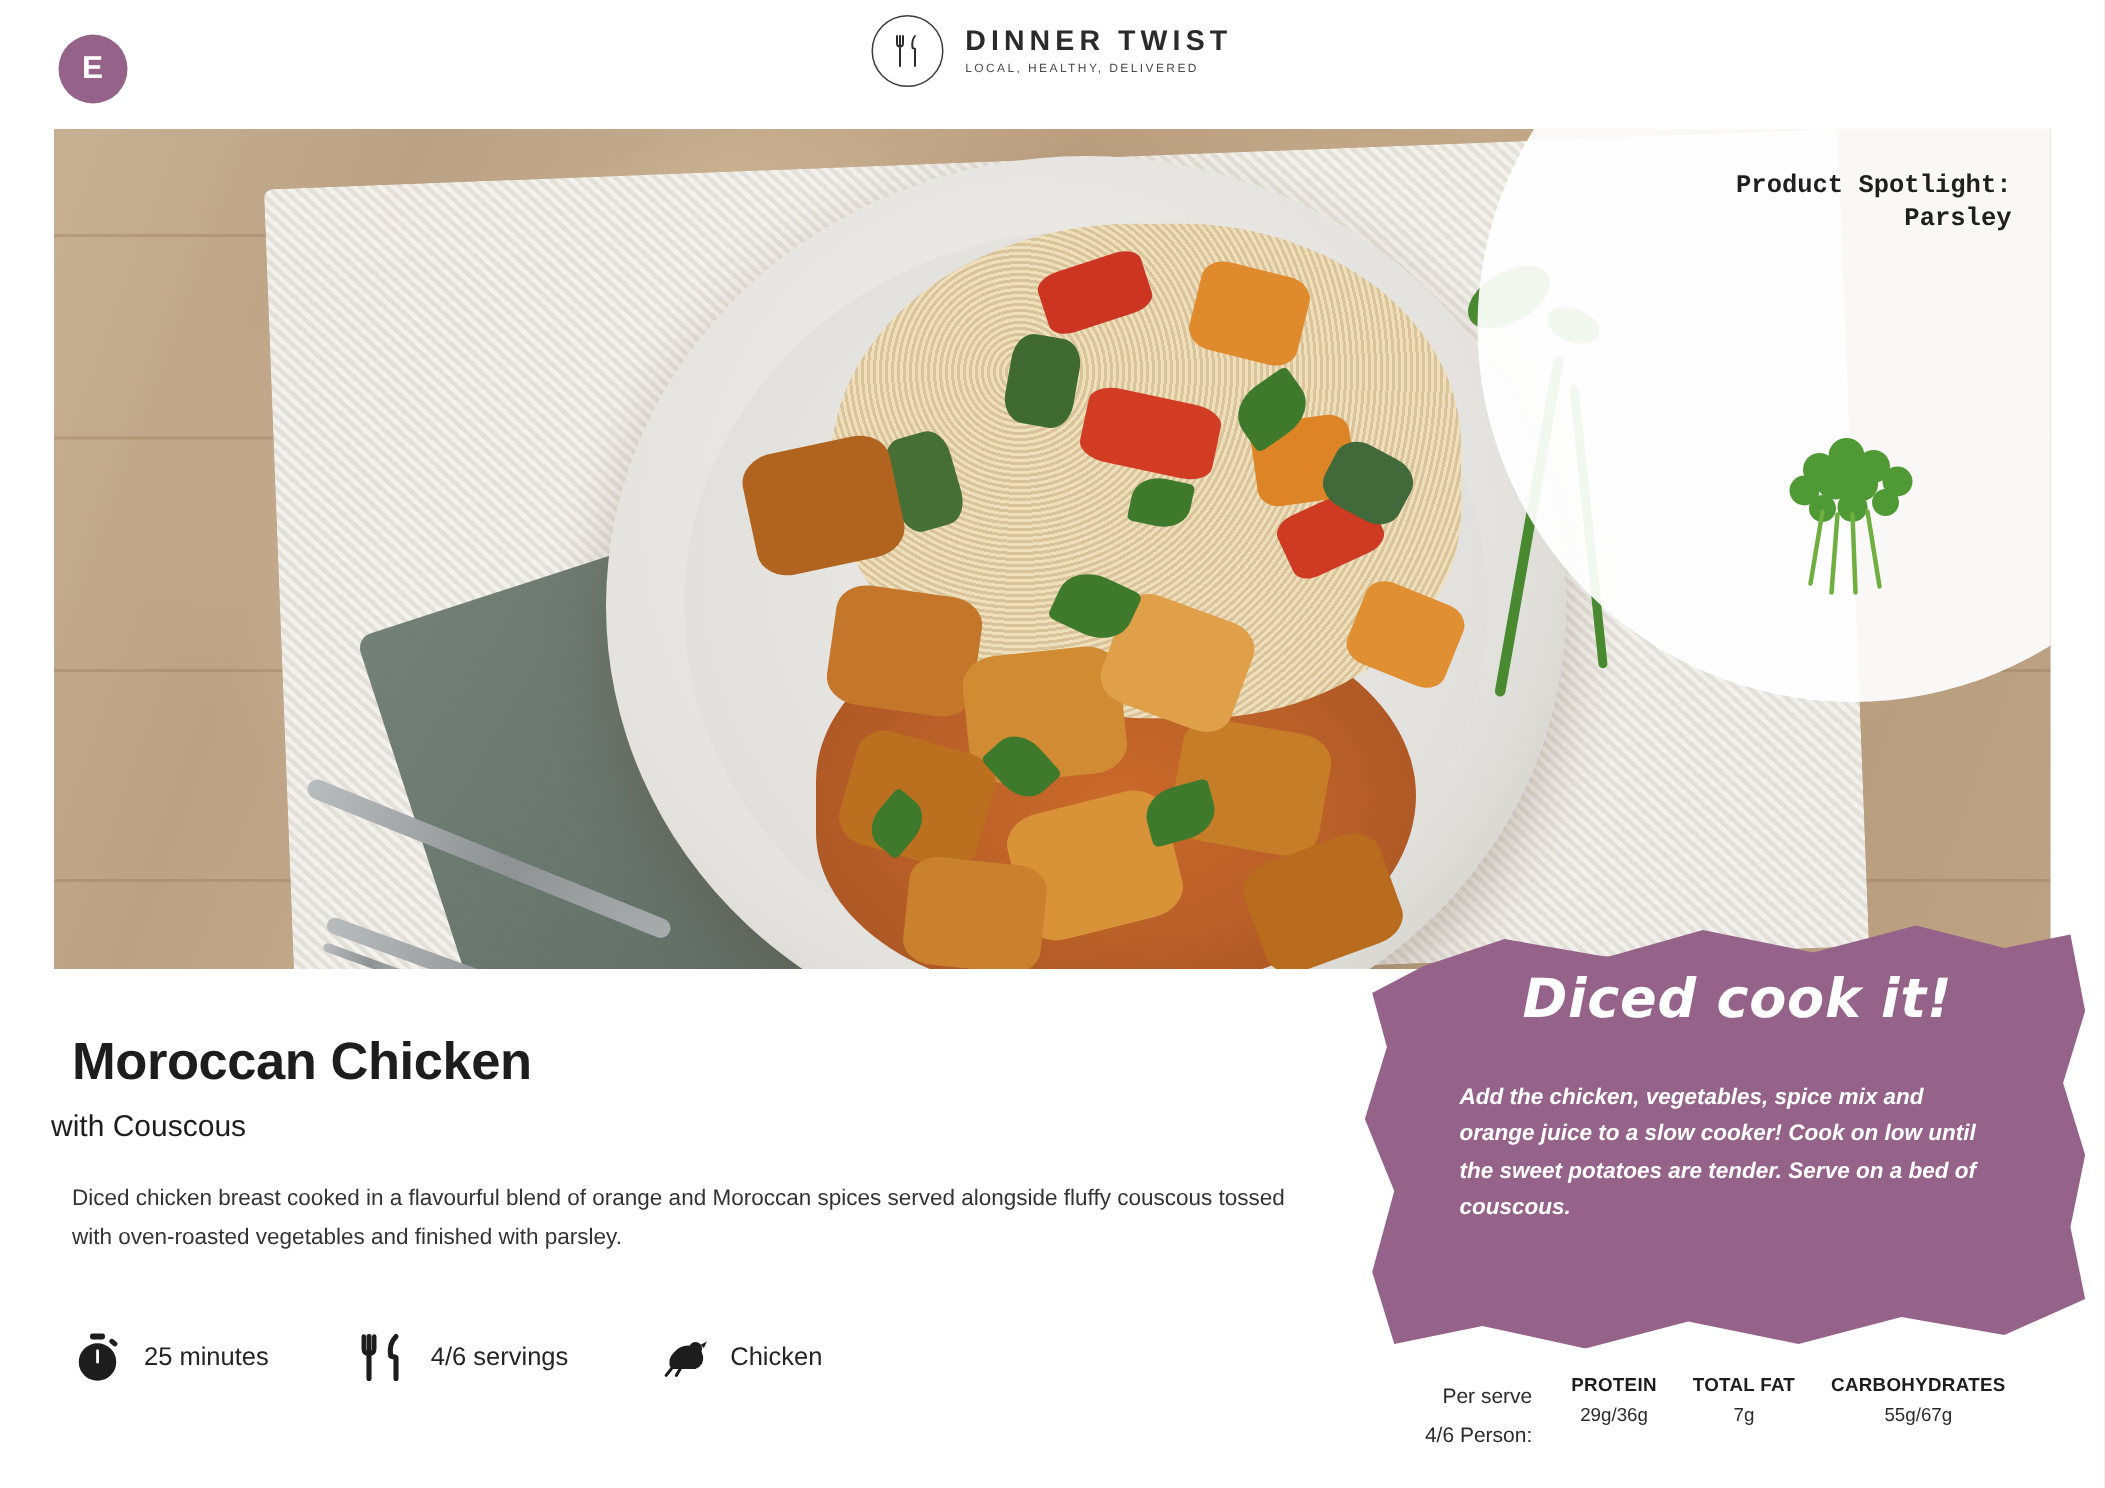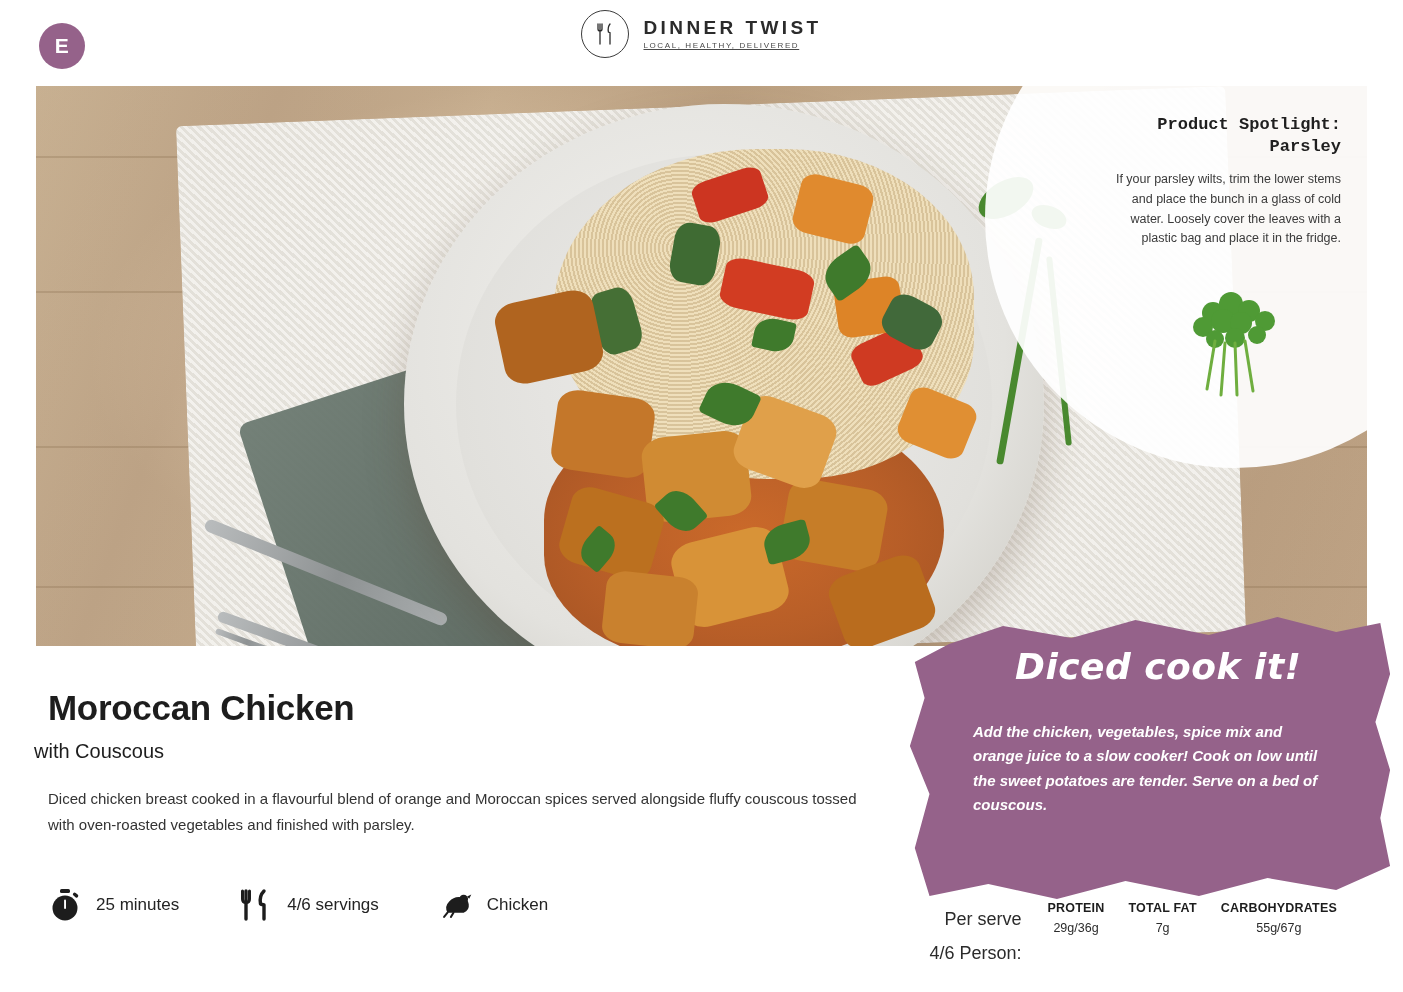--- a/index.html
+++ b/index.html
@@ -58,21 +58,20 @@
     font-size: 19px;
     letter-spacing: 3.4px;
     font-weight: bold;
     color: #2b2b2b;
   }
   .brand-tag {
     font-size: 8px;
     letter-spacing: 1.6px;
     color: #4a4a4a;
     margin-top: 5px;
-    text-decoration: underline;
   }
 
   
   .hero {
     position: absolute;
     left: 36px;
     top: 86px;
     width: 1331px;
     height: 560px;
     overflow: hidden;
@@ -311,21 +310,21 @@
   
   .nutrition {
     position: absolute;
     right: 54px;
     bottom: 22px;
     display: flex;
     align-items: flex-start;
     gap: 0;
   }
   .nutri-left {
-    font-size: 18px;
+    font-size: 14px;
     color: #2b2b2b;
     line-height: 1.85;
     text-align: right;
     margin-right: 14px;
     padding-top: 2px;
   }
   .nutri-col {
     text-align: center;
     padding: 0 12px;
   }
@@ -410,21 +409,20 @@
     <div class="sprig" style="left:995px; top:120px; width:36px; height:22px; transform:rotate(20deg);"></div>
     <div class="sprig" style="left:980px; top:150px; width:7px; height:230px; border-radius:4px; transform:rotate(10deg);"></div>
     <div class="sprig" style="left:1020px; top:170px; width:6px; height:190px; border-radius:4px; transform:rotate(-6deg);"></div>
 
     <div class="spotlight"></div>
     <div class="spotlight-content">
       <div class="spotlight-title">
         <div>Product Spotlight:</div>
         <div>Parsley</div>
       </div>
-      <div class="spotlight-body">If your parsley wilts, trim the lower stems and place the bunch in a glass of cold water. Loosely cover the leaves with a plastic bag and place it in the fridge.</div>
     </div>
     <svg class="herb-art" viewBox="0 0 120 110" aria-hidden="true">
       <g fill="#4f9a35">
         <circle cx="34" cy="22" r="11"></circle>
           <circle cx="52" cy="13" r="12"></circle>
           <circle cx="70" cy="20" r="11"></circle>
         <circle cx="86" cy="30" r="10"></circle>
           <circle cx="24" cy="36" r="10"></circle>
           <circle cx="44" cy="30" r="12"></circle>
         <circle cx="62" cy="32" r="11"></circle>

